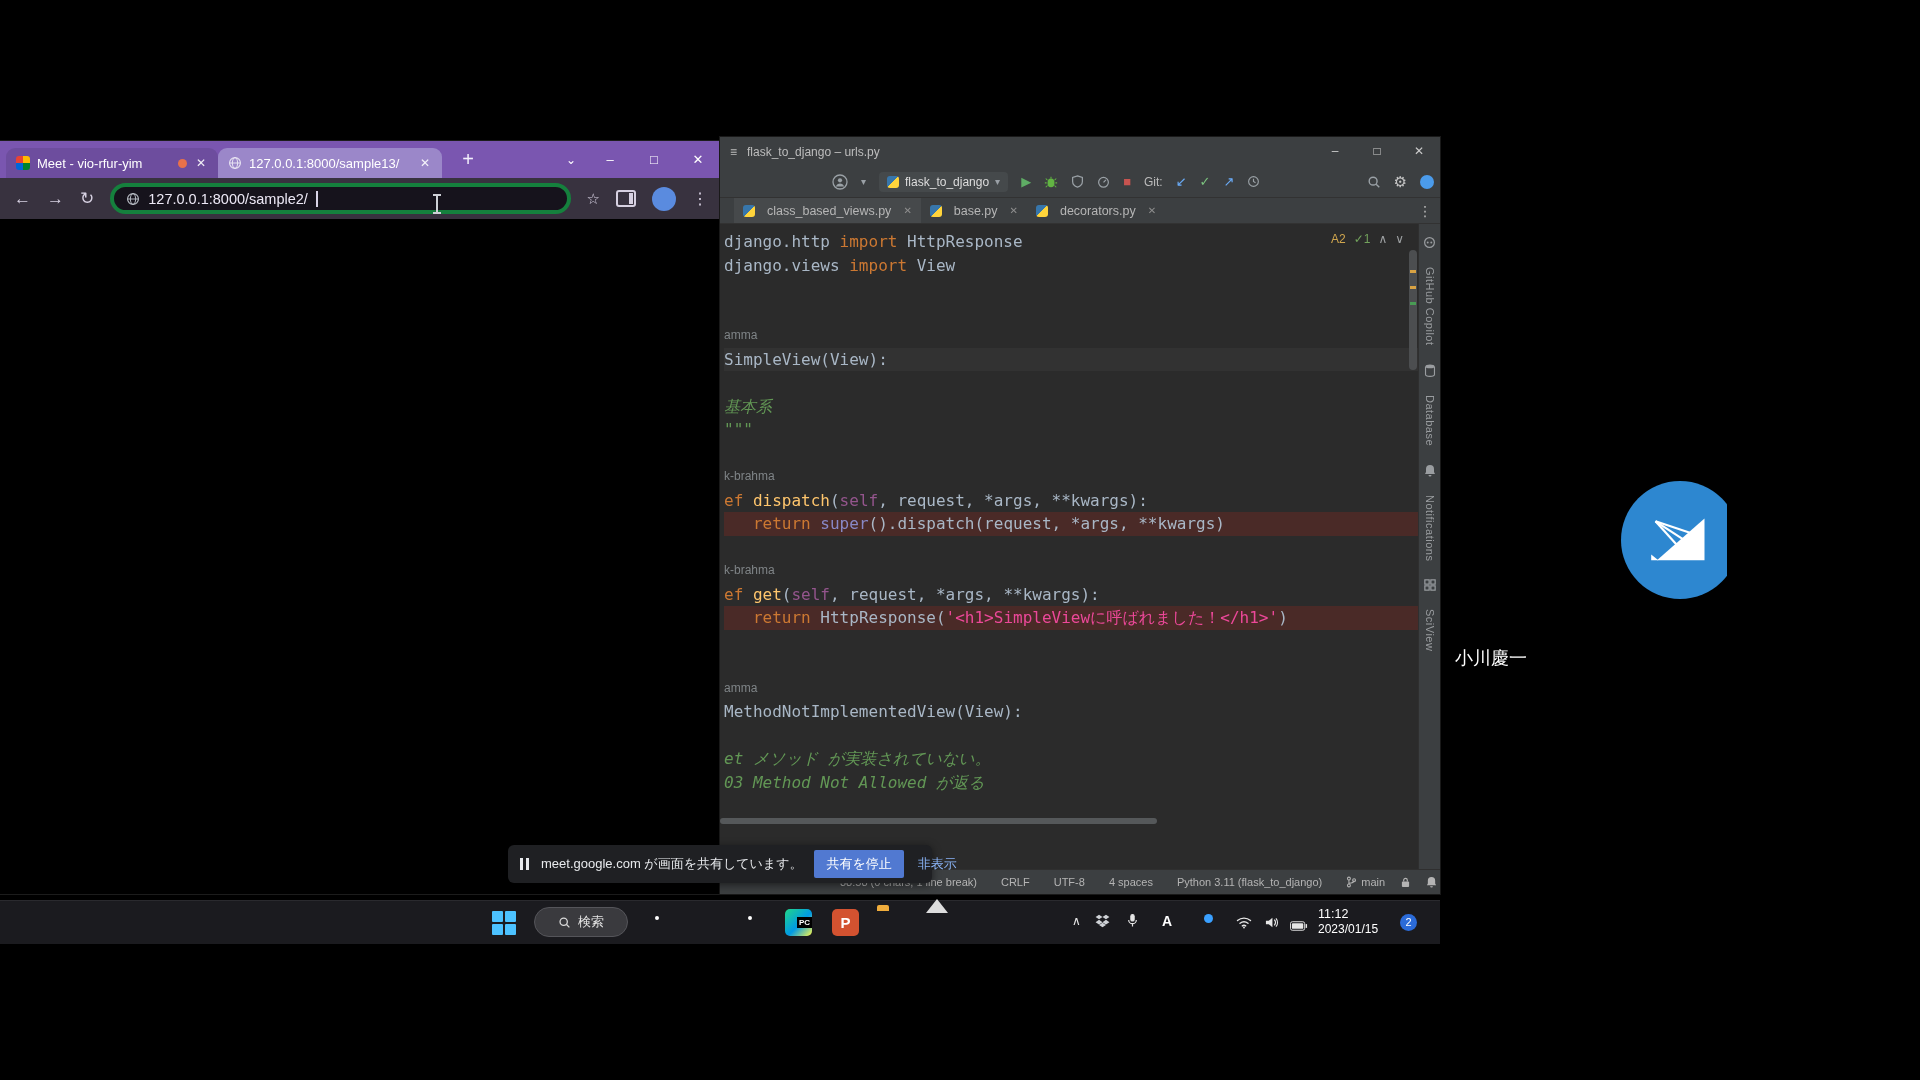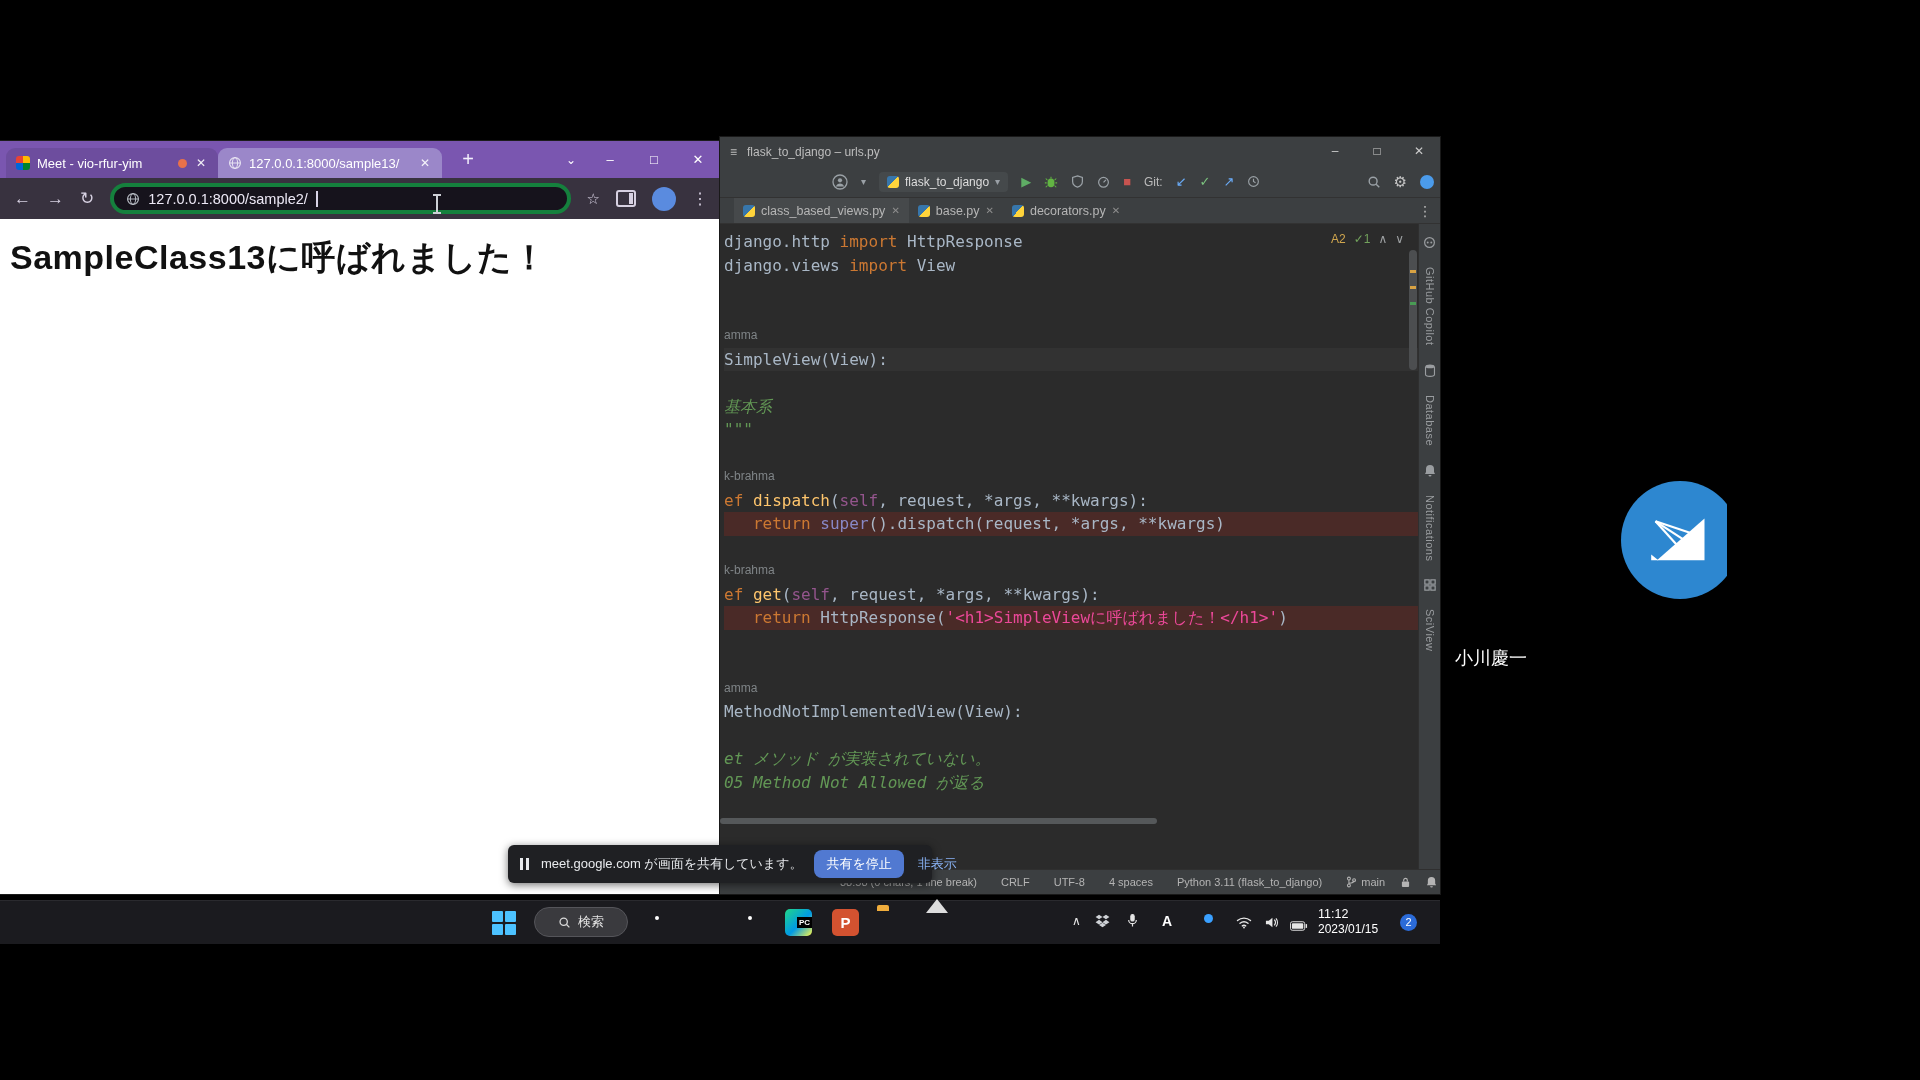--- a/index.html
+++ b/index.html
@@ -45,21 +45,21 @@
   .gicon{display:inline-flex;align-items:center;}
   .playg{color:#5fad65;font-size:13px;}
   .stopr{color:#c75450;font-size:13px;}
   .gitlbl{color:#bbb;font-size:12px;}
   .garr{font-size:13px;color:#6aabf7;}
   .gchk{font-size:13px;color:#7cc47f;}
   .gearg{color:#c4c4c4;font-size:15px;}
   .plugc{width:14px;height:14px;border-radius:50%;background:#4b9bea;}
   .ddv{color:#9aa0a6;font-size:10px;}
   .ide-tabs{height:25px;background:#3c3f41;display:flex;align-items:center;padding-left:14px;position:relative;border-bottom:1px solid #323232;}
-  .etab{display:flex;align-items:center;gap:6px;padding:0 9px;height:25px;font-size:12.5px;color:#b6b6b6;}
+  .etab{display:flex;align-items:center;gap:12px;padding:0 9px;height:25px;font-size:12.5px;color:#b6b6b6;}
   .etab.active{background:#46494b;}
   .pyic{width:12px;height:12px;border-radius:3px;background:linear-gradient(135deg,#3776ab 50%,#ffd43b 50%);flex:none;}
   .etab .x{font-size:10px;color:#8e8e8e;}
   .etabs-more{position:absolute;right:8px;color:#bbb;font-size:14px;}
   .editor{position:absolute;left:0;top:87px;right:22px;bottom:24px;background:#2b2b2b;overflow:hidden;}
   .code{padding:6px 0 0 4px;}
   .code-line{height:23.5px;line-height:23.5px;white-space:pre;font-family:"DejaVu Sans Mono",monospace;font-size:16px;}
   .code-line.annot{font-family:"Liberation Sans",sans-serif;font-size:12px;color:#7f8487;}
   .code-line.hl{background:#4a2a27;}
   .code-line.caret{background:#323232;}
@@ -79,21 +79,21 @@
   .st.first{margin-left:120px;}
   .stbranch{display:flex;align-items:center;gap:4px;}
   .stic{margin-left:16px;display:inline-flex;}
 
   
   .banner{position:absolute;left:508px;top:845px;width:424px;height:38px;background:#1f2023;border-radius:6px;
           display:flex;align-items:center;padding:0 12px;gap:12px;box-sizing:border-box;box-shadow:0 2px 8px rgba(0,0,0,.55);z-index:40;}
   .pausebars{display:flex;gap:3px;}
   .pausebars i{width:3px;height:12px;background:#e8eaed;display:block;}
   .bmsg{color:#e8eaed;font-size:13px;white-space:nowrap;}
-  .bstop{background:#5179d1;color:#fff;font-size:13px;padding:5px 12px;border-radius:8px;white-space:nowrap;}
+  .bstop{background:#5179d1;color:#fff;font-size:13px;padding:5px 12px;border-radius:2px;white-space:nowrap;}
   .bhide{color:#8ab4f8;font-size:13px;margin-left:2px;white-space:nowrap;}
 
   
   .taskbar{position:absolute;left:0;top:900px;width:1440px;height:43px;background:#1b1b1f;border-top:1px solid #2a2a2e;z-index:30;}
   .tbi{position:absolute;top:8px;}
   .win-logo{display:grid;grid-template-columns:11px 11px;grid-template-rows:11px 11px;gap:2px;}
   .win-logo i{background:#4cc2ff;border-radius:1px;display:block;}
   .searchpill{position:absolute;left:534px;top:6px;width:94px;height:30px;border-radius:16px;background:#3a3a3e;border:1px solid #55555a;
               display:flex;align-items:center;justify-content:center;gap:7px;color:#e6e6e6;font-size:13px;box-sizing:border-box;}
   .chrome-logo{width:27px;height:27px;border-radius:50%;background:conic-gradient(#ea4335 0 33%,#fbbc05 0 66%,#34a853 0 100%);position:relative;}
@@ -169,23 +169,20 @@
           <path d="M2 8h12" stroke="#b9bec6" stroke-width="1.1"></path>
         </svg>
         <span class="urltext">127.0.0.1:8000/sample2/</span>
         <span class="tcaret"></span>
       </div>
       <span class="star">☆</span>
       <span class="sidepanel"></span>
       <span class="avatar24"></span>
       <span class="dots">⋮</span>
     </div>
-    <div class="page">
-      <h1>SampleClass13に呼ばれました！</h1>
-    </div>
   </div>
 
   <div class="ide">
     <div class="ide-title">
       <span>≡</span>
       <span>flask_to_django – urls.py</span>
       <div class="ide-wc">
         <span>–</span>
         <span>□</span>
         <span>✕</span>
@@ -283,21 +280,21 @@
           <div class="code-line">&nbsp;</div>
           <div class="code-line annot"><span class="c-an">k-brahma</span></div>
           <div class="code-line"><span class="c-kw">ef </span><span class="c-fn">get</span><span class="c-pl">(</span><span class="c-slf">self</span><span class="c-pl">, request, *args, **kwargs):</span></div>
           <div class="code-line hl"><span class="c-pl">   </span><span class="c-kw">return </span><span class="c-pl">HttpResponse(</span><span class="c-str">'&lt;h1&gt;SimpleViewに呼ばれました！&lt;/h1&gt;'</span><span class="c-pl">)</span></div>
           <div class="code-line">&nbsp;</div>
           <div class="code-line">&nbsp;</div>
           <div class="code-line annot"><span class="c-an">amma</span></div>
           <div class="code-line"><span class="c-pl">MethodNotImplementedView(View):</span></div>
           <div class="code-line">&nbsp;</div>
           <div class="code-line"><span class="c-doc">et メソッド が実装されていない。</span></div>
-          <div class="code-line"><span class="c-doc">05 Method Not Allowed が返る</span></div>
+          <div class="code-line"><span class="c-doc">03 Method Not Allowed が返る</span></div>
         </div>
       <div class="inspect">
         <span class="w">A2</span>
         <span class="ok">✓1</span>
         <span>∧</span>
         <span>∨</span>
       </div>
       <div class="vthumb"></div>
       <span class="emark" style="top:46px;background:#d9a343"></span>
       <span class="emark" style="top:62px;background:#d9a343"></span>

